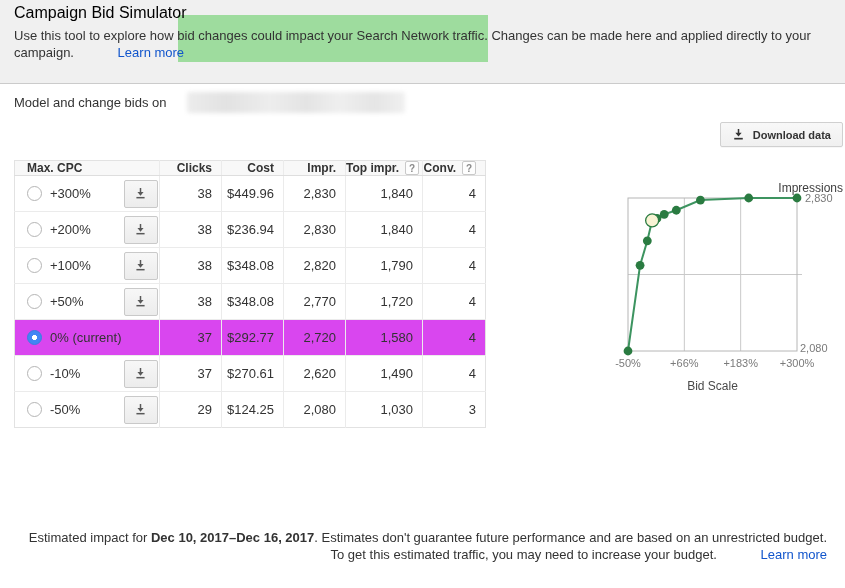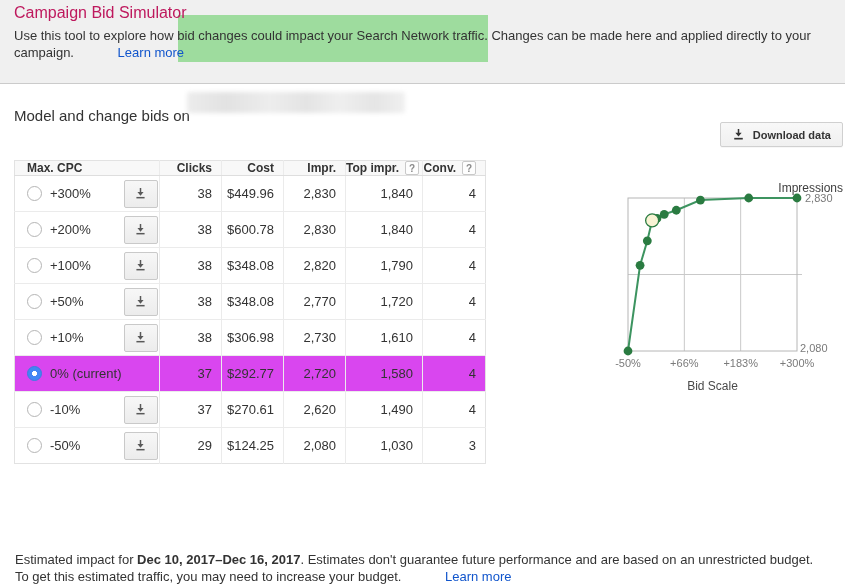--- a/index.html
+++ b/index.html
@@ -5,27 +5,27 @@
   * { box-sizing: border-box; margin: 0; padding: 0; }
   body { background:#fff; font-family:"Liberation Sans", sans-serif; }
   #page { position:relative; width:845px; height:588px; background:#fff; overflow:hidden; color:#333; }
 
   
   .hdr { position:absolute; top:0; left:0; width:845px; height:84px;
          background:#f0f0f0; border-bottom:1px solid #cbcbcb; }
   .green-block { position:absolute; left:178px; top:15px; width:310px; height:47px;
                  background:#9edc9e; z-index:0; }
   .title { position:absolute; left:14px; top:4px; font-size:16px; font-weight:400;
-           color:#be185d; z-index:1; }
+           color:#000000; z-index:1; }
   .desc { position:absolute; left:14px; top:27px; width:806px; font-size:13px;
           line-height:17px; color:#333; z-index:1; }
   a.lnk { color:#1155cc; text-decoration:none; cursor:pointer;padding-left:40px; }
 
   
-  .model-row { position:absolute; left:14px; top:95px; font-size:15px; color:#333;margin-top:12px; }
+  .model-row { position:absolute; left:14px; top:95px; font-size:13px; color:#333; }
   .redacted { position:absolute; left:187px; top:92px; width:218px; height:21px;
               border-radius:3px; filter:blur(2px);
               background:linear-gradient(90deg,#ececec 0%,#e2e2e2 18%,#ededed 38%,#e4e4e4 55%,#efefef 70%,#e5e5e5 86%,#f0f0f0 100%); }
   .mode-row { position:absolute; left:25px; top:118px; display:flex; align-items:center;
               font-size:13px; color:#333; }
   .mode-opt { display:flex; align-items:center; cursor:pointer; }
   .mode-opt + .mode-opt { margin-left:31px; }
   .radio { display:inline-block; width:15px; height:15px; border:1px solid #b5b5b5;
            border-radius:50%; background:#fff; flex:0 0 auto; }
   .radio.checked { border:1px solid #3e7ce0;
@@ -60,22 +60,22 @@
   .row-dl-btn { display:flex; align-items:center; justify-content:center; width:34px; height:28px;
                 margin:0 auto; cursor:pointer; background:linear-gradient(#f7f7f7,#ececec);
                 border:1px solid #c9c9c9; border-radius:2px; }
 
   
   .chart-wrap { position:absolute; left:610px; top:145px; width:235px; height:220px;margin-top:30px; }
   .chart-wrap svg { overflow:visible; }
   .chart-wrap text { font-family:"Liberation Sans", sans-serif; }
 
   
-  .foot { position:absolute; left:15px; top:551px; width:812px; font-size:13px;
-          line-height:17px; color:#333; }
+  .foot { position:absolute; left:15px; top:529px; width:812px; font-size:13px;
+          line-height:17px; color:#333;text-align:right; }
 </style>
 </head>
 <body>
 
 <div id="page">
 
   <div class="hdr">
     <div class="green-block"></div>
     <div class="title">Campaign Bid Simulator</div>
     <div class="desc"><span>Use this tool to explore how bid changes could impact your Search Network traffic. Changes can be made here and applied directly to your campaign.</span>
@@ -147,21 +147,21 @@
       </td>
       <td class="cell-dl vb">
         <button class="row-dl-btn">
           <svg width="13" height="13" viewBox="0 0 14 14">
             <path d="M6.2 1h1.6v4.4h2.5L7 9.3 3.7 5.4h2.5z" fill="#595959"></path>
             <rect x="2.6" y="10.7" width="8.8" height="1.6" fill="#595959"></rect>
           </svg>
         </button>
       </td>
       <td class="num vb">38</td>
-      <td class="num vb">$600.78</td>
+      <td class="num vb">$236.94</td>
       <td class="num vb">2,830</td>
       <td class="num vb">1,840</td>
       <td class="num">4</td>
     </tr>
 
     <tr>
       <td class="cell-label">
         <span class="inner">
           <span class="radio"></span>
           <span>+100%</span>
@@ -198,41 +198,20 @@
         </button>
       </td>
       <td class="num vb">38</td>
       <td class="num vb">$348.08</td>
       <td class="num vb">2,770</td>
       <td class="num vb">1,720</td>
       <td class="num">4</td>
     </tr>
 
 
-    <tr>
-      <td class="cell-label">
-        <span class="inner">
-          <span class="radio"></span>
-          <span>+10%</span>
-        </span>
-      </td>
-      <td class="cell-dl vb">
-        <button class="row-dl-btn">
-          <svg width="13" height="13" viewBox="0 0 14 14">
-            <path d="M6.2 1h1.6v4.4h2.5L7 9.3 3.7 5.4h2.5z" fill="#595959"></path>
-            <rect x="2.6" y="10.7" width="8.8" height="1.6" fill="#595959"></rect>
-          </svg>
-        </button>
-      </td>
-      <td class="num vb">38</td>
-      <td class="num vb">$306.98</td>
-      <td class="num vb">2,730</td>
-      <td class="num vb">1,610</td>
-      <td class="num">4</td>
-    </tr>
 
     <tr class="current">
       <td class="cell-label">
         <span class="inner">
           <span class="radio checked"></span>
           <span>0% (current)</span>
         </span>
       </td>
       <td class="cell-dl vb">
         

